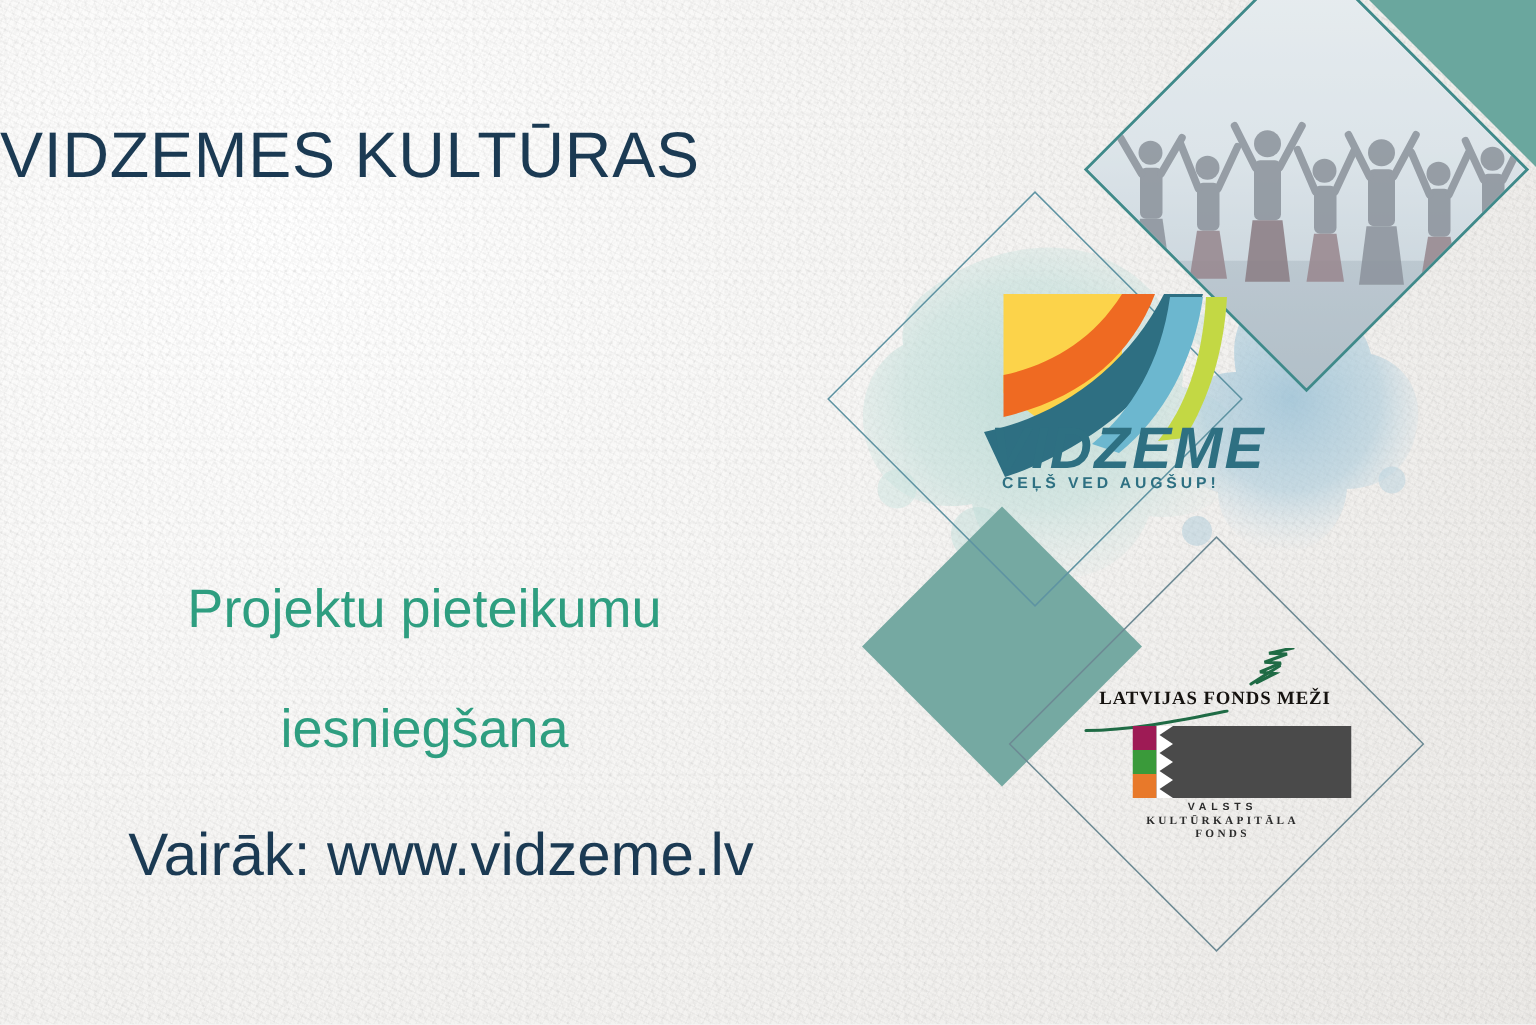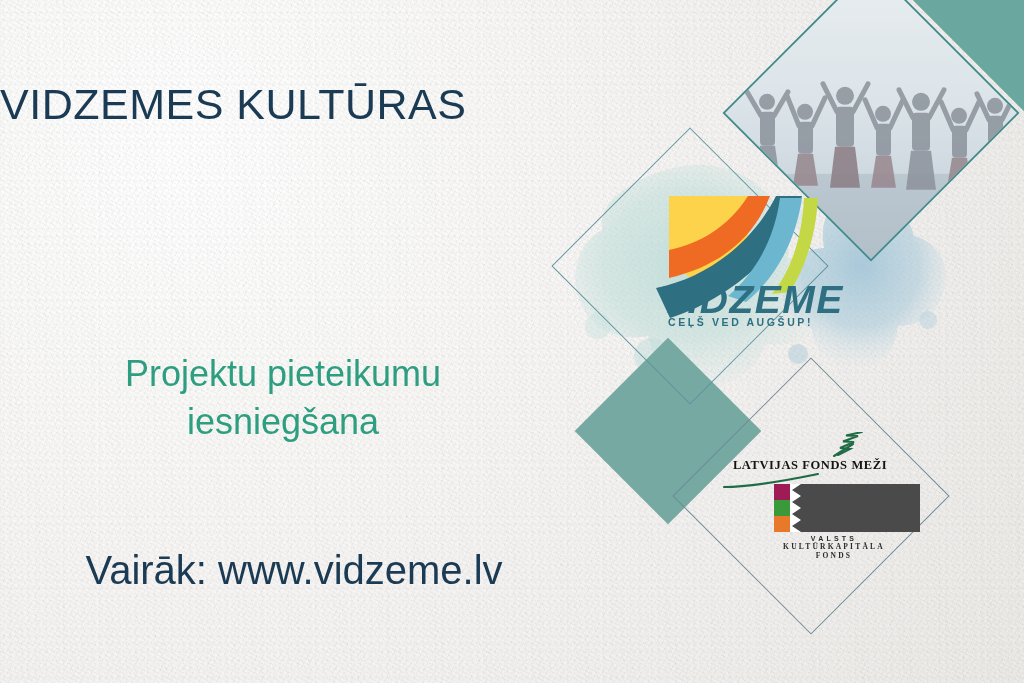--- a/index.html
+++ b/index.html
@@ -53,21 +53,21 @@
     font-size:43px;letter-spacing:.5px;line-height:1.52;
     font-weight:400;text-align:left;
   }
   #title .l1{display:block;}
   #title .l2{display:block;}
   #body-text{
     left:0;top:350px;width:566px;text-align:center;
     color:#2e9e80;
     font-size:36px;line-height:1.33;font-weight:400;
   }
-  #body-text span{display:block;}
+  #body-text span{display:block;margin-top:32px;}
   #more{
     left:0;top:548px;width:588px;text-align:center;
     color:#1b3a53;font-size:40px;font-weight:400;
   }
 
   
   #vidzeme-logo{position:absolute;left:636px;top:192px;width:210px;height:142px;z-index:9;}
   #vidzeme-wordmark{
     position:absolute;left:660px;top:278px;z-index:9;
     color:#2e7082;font-size:39px;font-weight:700;letter-spacing:1.5px;
@@ -95,21 +95,21 @@
   #sponsor-diamond{
     position:absolute;left:713px;top:398px;width:196px;height:196px;
     transform:rotate(45deg);border:1.6px solid #6d8a94;
     box-sizing:border-box;z-index:6;
   }
   #lvm{position:absolute;left:722px;top:432px;width:176px;z-index:9;text-align:center;}
   #lvm-word{
     font-family:"Liberation Serif",serif;font-weight:700;
     font-size:12.5px;letter-spacing:.6px;color:#15120f;white-space:nowrap;
   }
-  #kkf{position:absolute;left:774px;top:484px;width:120px;z-index:9;}
+  #kkf{position:absolute;left:755px;top:484px;width:120px;z-index:9;}
   #kkf-line1{font-size:7px;letter-spacing:3.2px;color:#2b2b2b;text-align:center;margin-top:3px;font-weight:700;}
   #kkf-line2{font-size:7.5px;letter-spacing:2.2px;color:#2b2b2b;text-align:center;font-weight:700;font-family:"Liberation Serif",serif;}
 </style>
 </head>
 <body>
 
 <div id="stage">
 
   <div class="paper"></div>
   <div class="paper2"></div>

